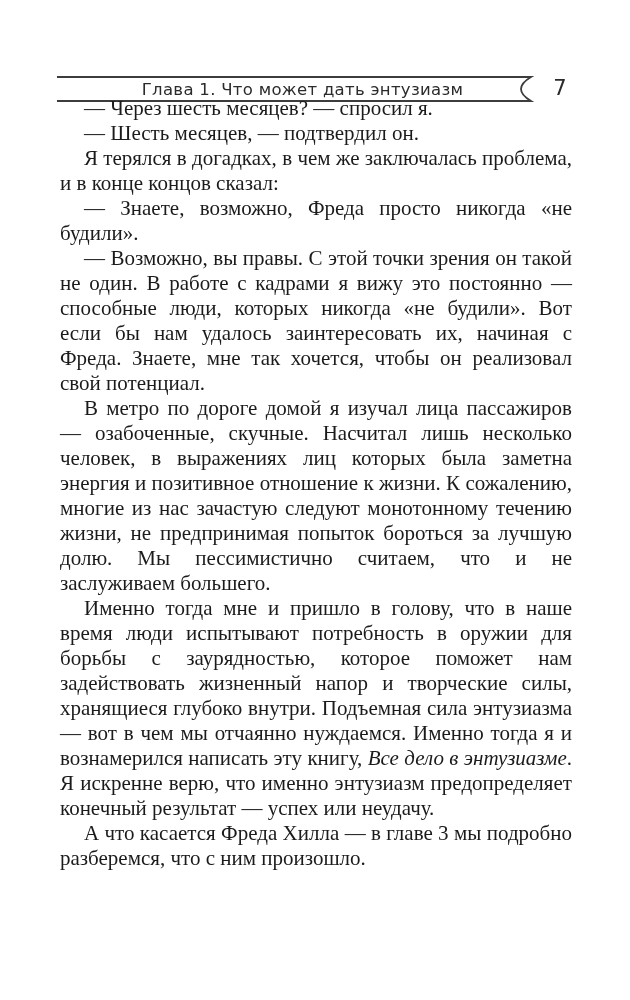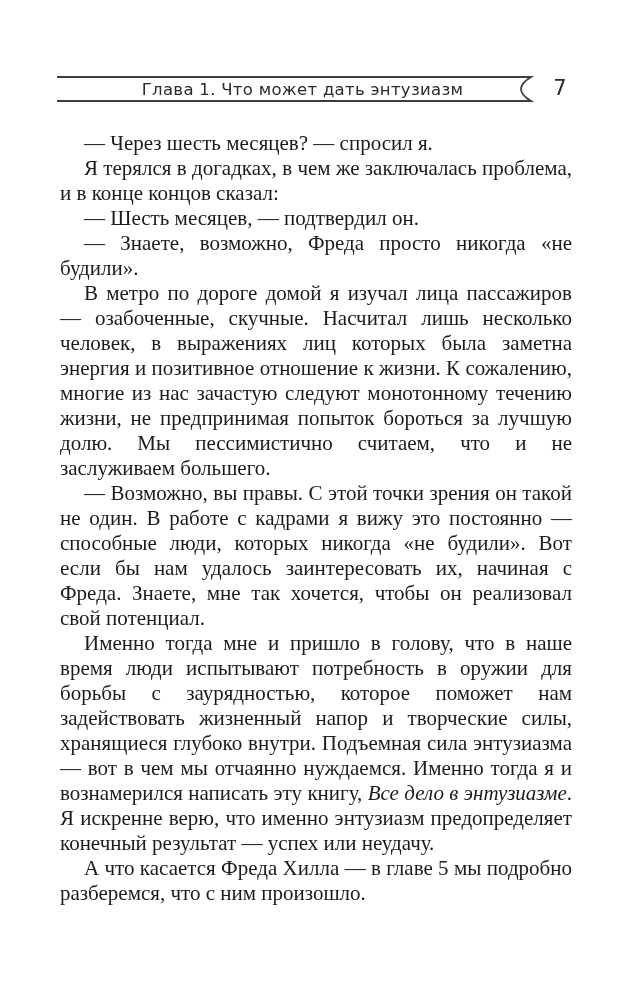--- a/index.html
+++ b/index.html
@@ -62,21 +62,21 @@
     text-align:center;
     font-family:"DejaVu Sans", sans-serif;
     font-size:21px;
     line-height:27px;
     color:var(--header-text);
   }
   
   .body-text{
     position:absolute;
     left:60px;
-    top:119px;
+    top:84px;
     width:512px;
     font-family:"Liberation Serif", serif;
     font-size:21px;
     line-height:25px;
     color:var(--text-color);
     text-align:justify;
     hyphens:auto;
     -webkit-hyphens:auto;
   }
   .body-text p{
@@ -97,22 +97,22 @@
       <svg viewBox="0 0 491 28" preserveAspectRatio="none" xmlns="http://www.w3.org/2000/svg">
         <path d="M0 2 H474 Q454 14 474 26 H0" fill="none" stroke="#3d3d3d" stroke-width="1.8"></path>
       </svg>
       <span class="chapter-title">Глава 1. Что может дать энтузиазм</span>
     </div>
     <span class="page-number">7</span>
   </header>
 
   <main class="body-text">
       <p><span>— Через шесть месяцев? — спросил я.</span></p>
+      <p><span>— Шесть месяцев, — подтвердил он.</span></p>
       <p><span>Я терялся в догадках, в чем же заключалась проблема, и в конце концов сказал:</span></p>
-      <p><span>— Шесть месяцев, — подтвердил он.</span></p>
       <p><span>— Знаете, возможно, Фреда просто никогда «не будили».</span></p>
+      <p><span>— Возможно, вы правы. С этой точки зрения он такой не один. В работе с кадрами я вижу это постоянно — способные люди, которых никогда «не будили». Вот если бы нам удалось заинтересовать их, начиная с Фреда. Знаете, мне так хочется, чтобы он реализовал свой потенциал.</span></p>
       <p><span>В метро по дороге домой я изучал лица пассажиров — озабоченные, скучные. Насчитал лишь несколько человек, в выражениях лиц которых была заметна энергия и позитивное отношение к жизни. К сожалению, многие из нас зачастую следуют монотонному течению жизни, не предпринимая попыток бороться за лучшую долю. Мы пессимистично считаем, что и не заслуживаем большего.</span></p>
-      <p><span>— Возможно, вы правы. С этой точки зрения он такой не один. В работе с кадрами я вижу это постоянно — способные люди, которых никогда «не будили». Вот если бы нам удалось заинтересовать их, начиная с Фреда. Знаете, мне так хочется, чтобы он реализовал свой потенциал.</span></p>
       <p><span>Именно тогда мне и пришло в голову, что в наше время люди испытывают потребность в оружии для борьбы с заурядностью, которое поможет нам задействовать жизненный напор и творческие силы, хранящиеся глубоко внутри. Подъемная сила энтузиазма — вот в чем мы отчаянно нуждаемся. Именно тогда я и вознамерился написать эту книгу, </span><em>Все дело в энтузиазме</em><span>. Я искренне верю, что именно энтузиазм предопределяет конечный результат — успех или неудачу.</span></p>
-      <p><span>А что касается Фреда Хилла — в главе 5 мы подробно разберемся, что с ним произошло.</span></p>
+      <p><span>А что касается Фреда Хилла — в главе 3 мы подробно разберемся, что с ним произошло.</span></p>
     </main>
 
 </div>
 
 </body></html>

